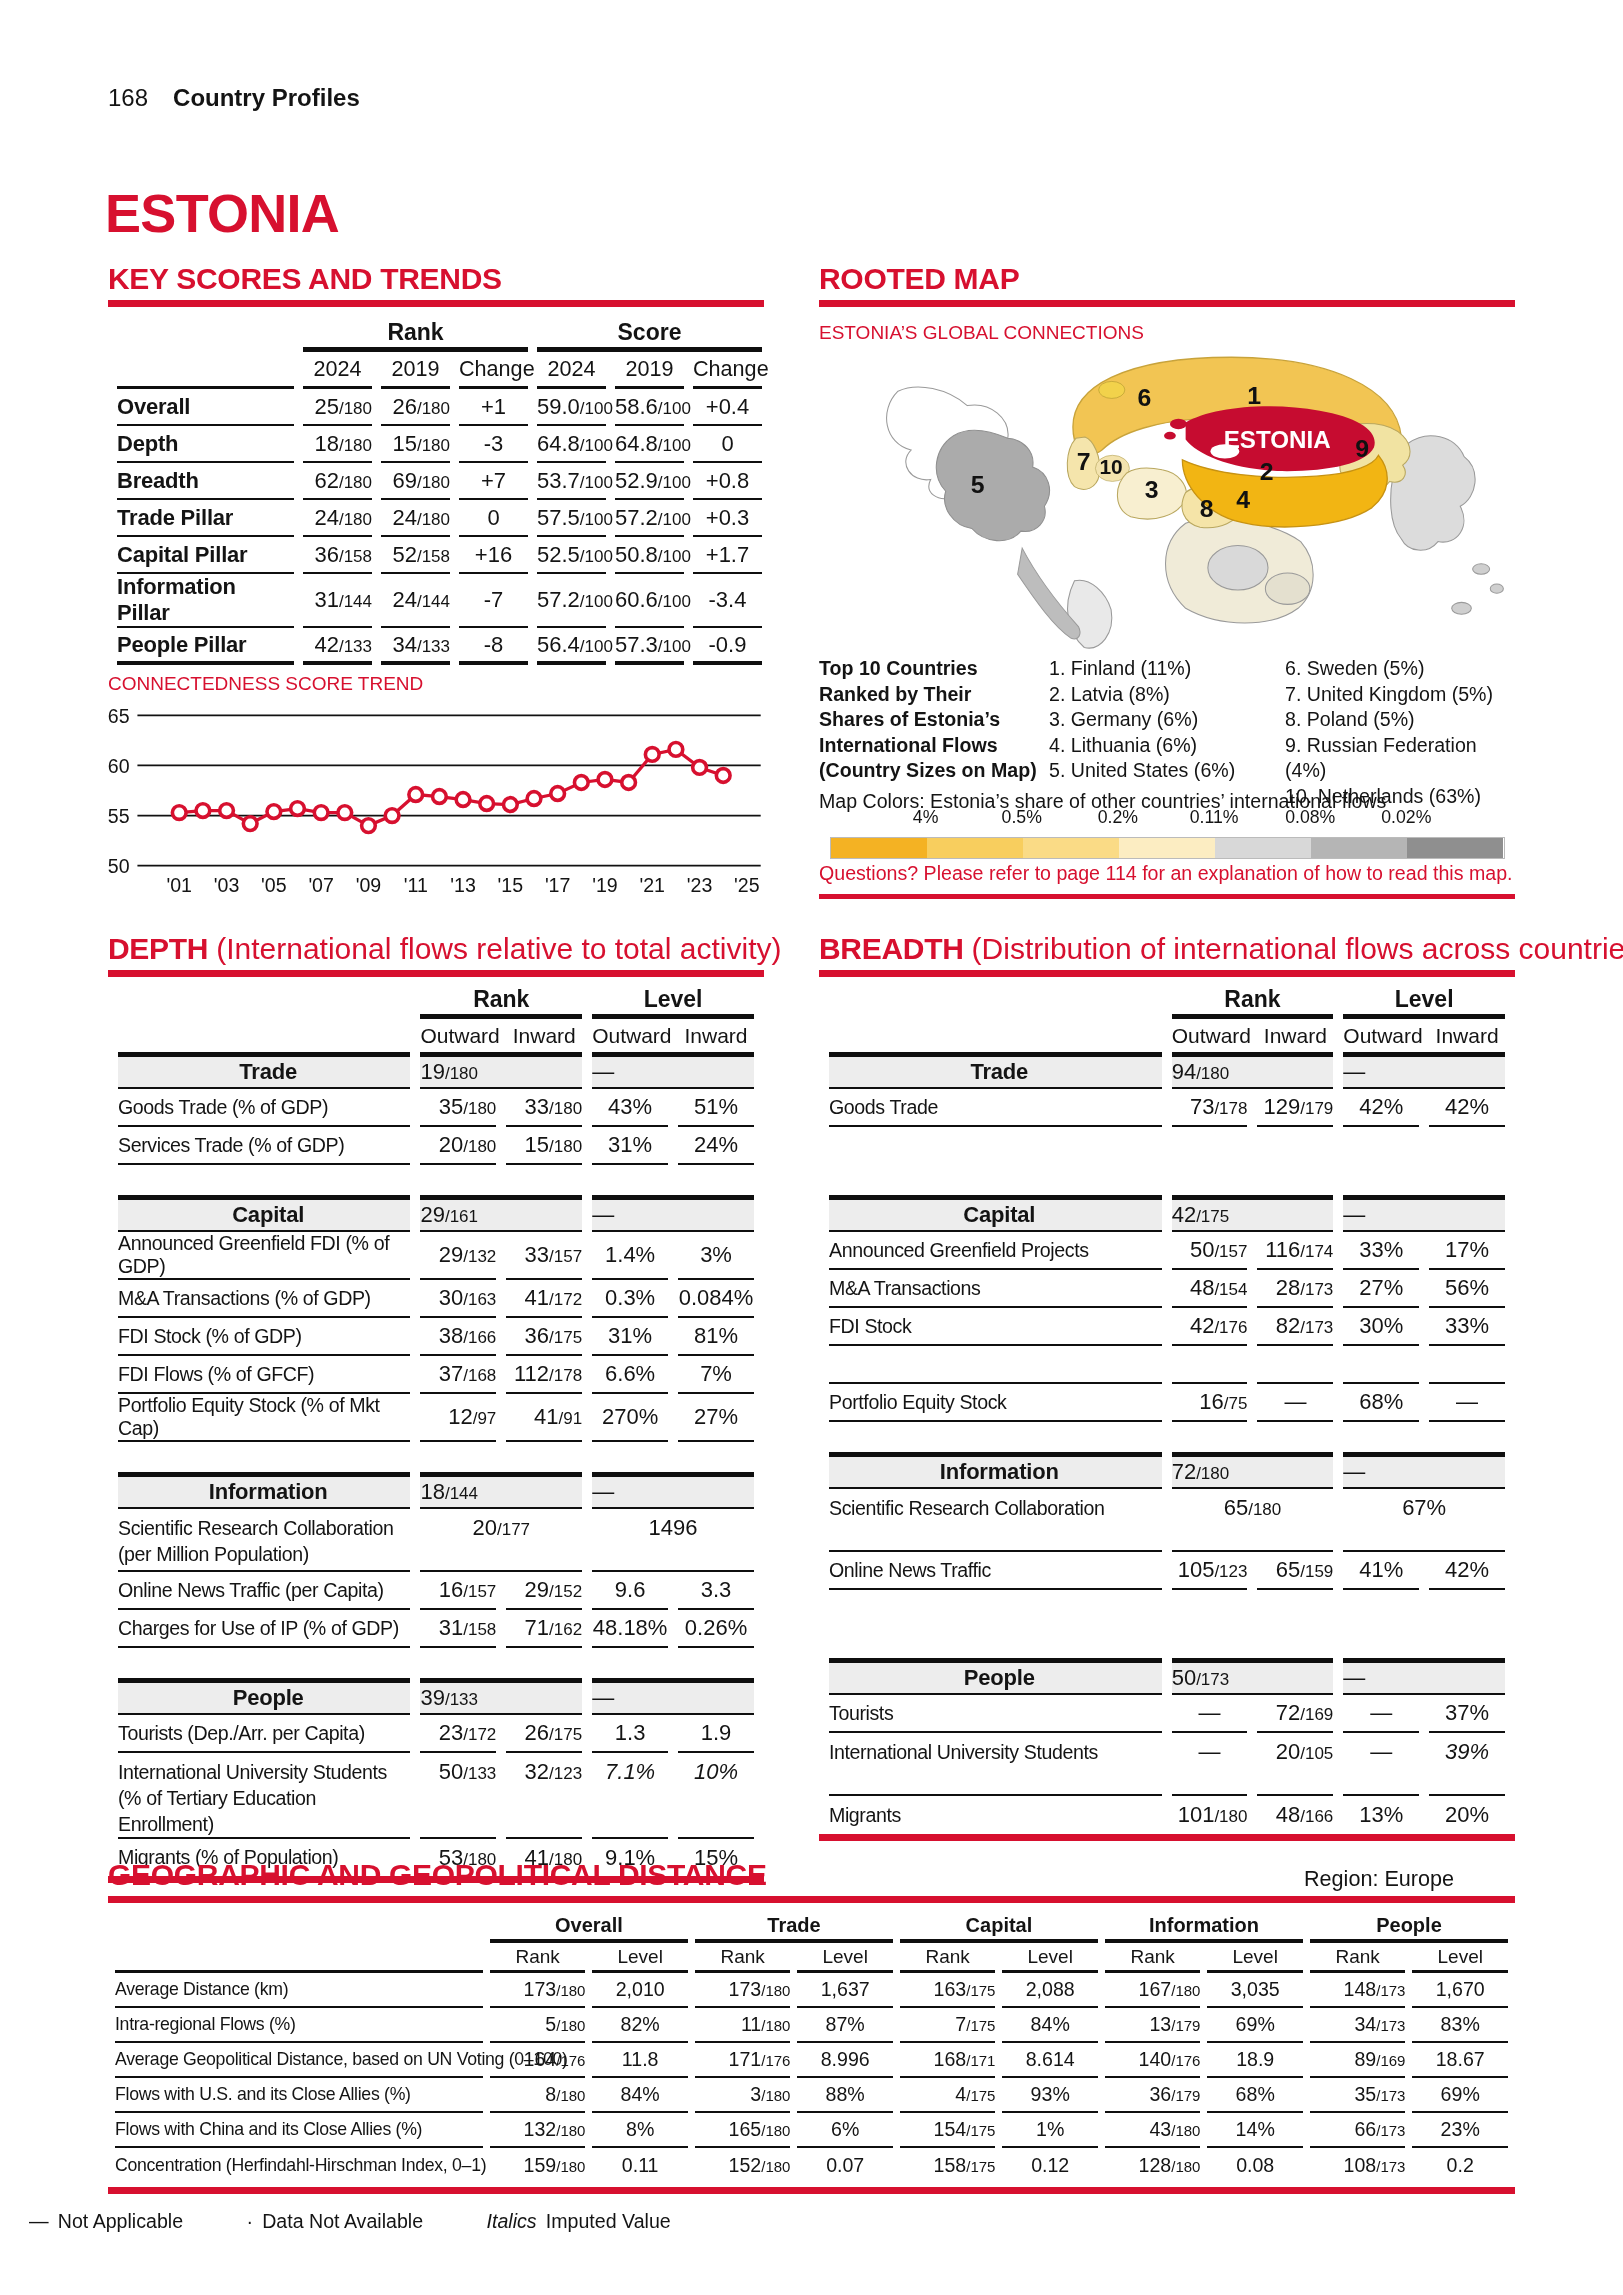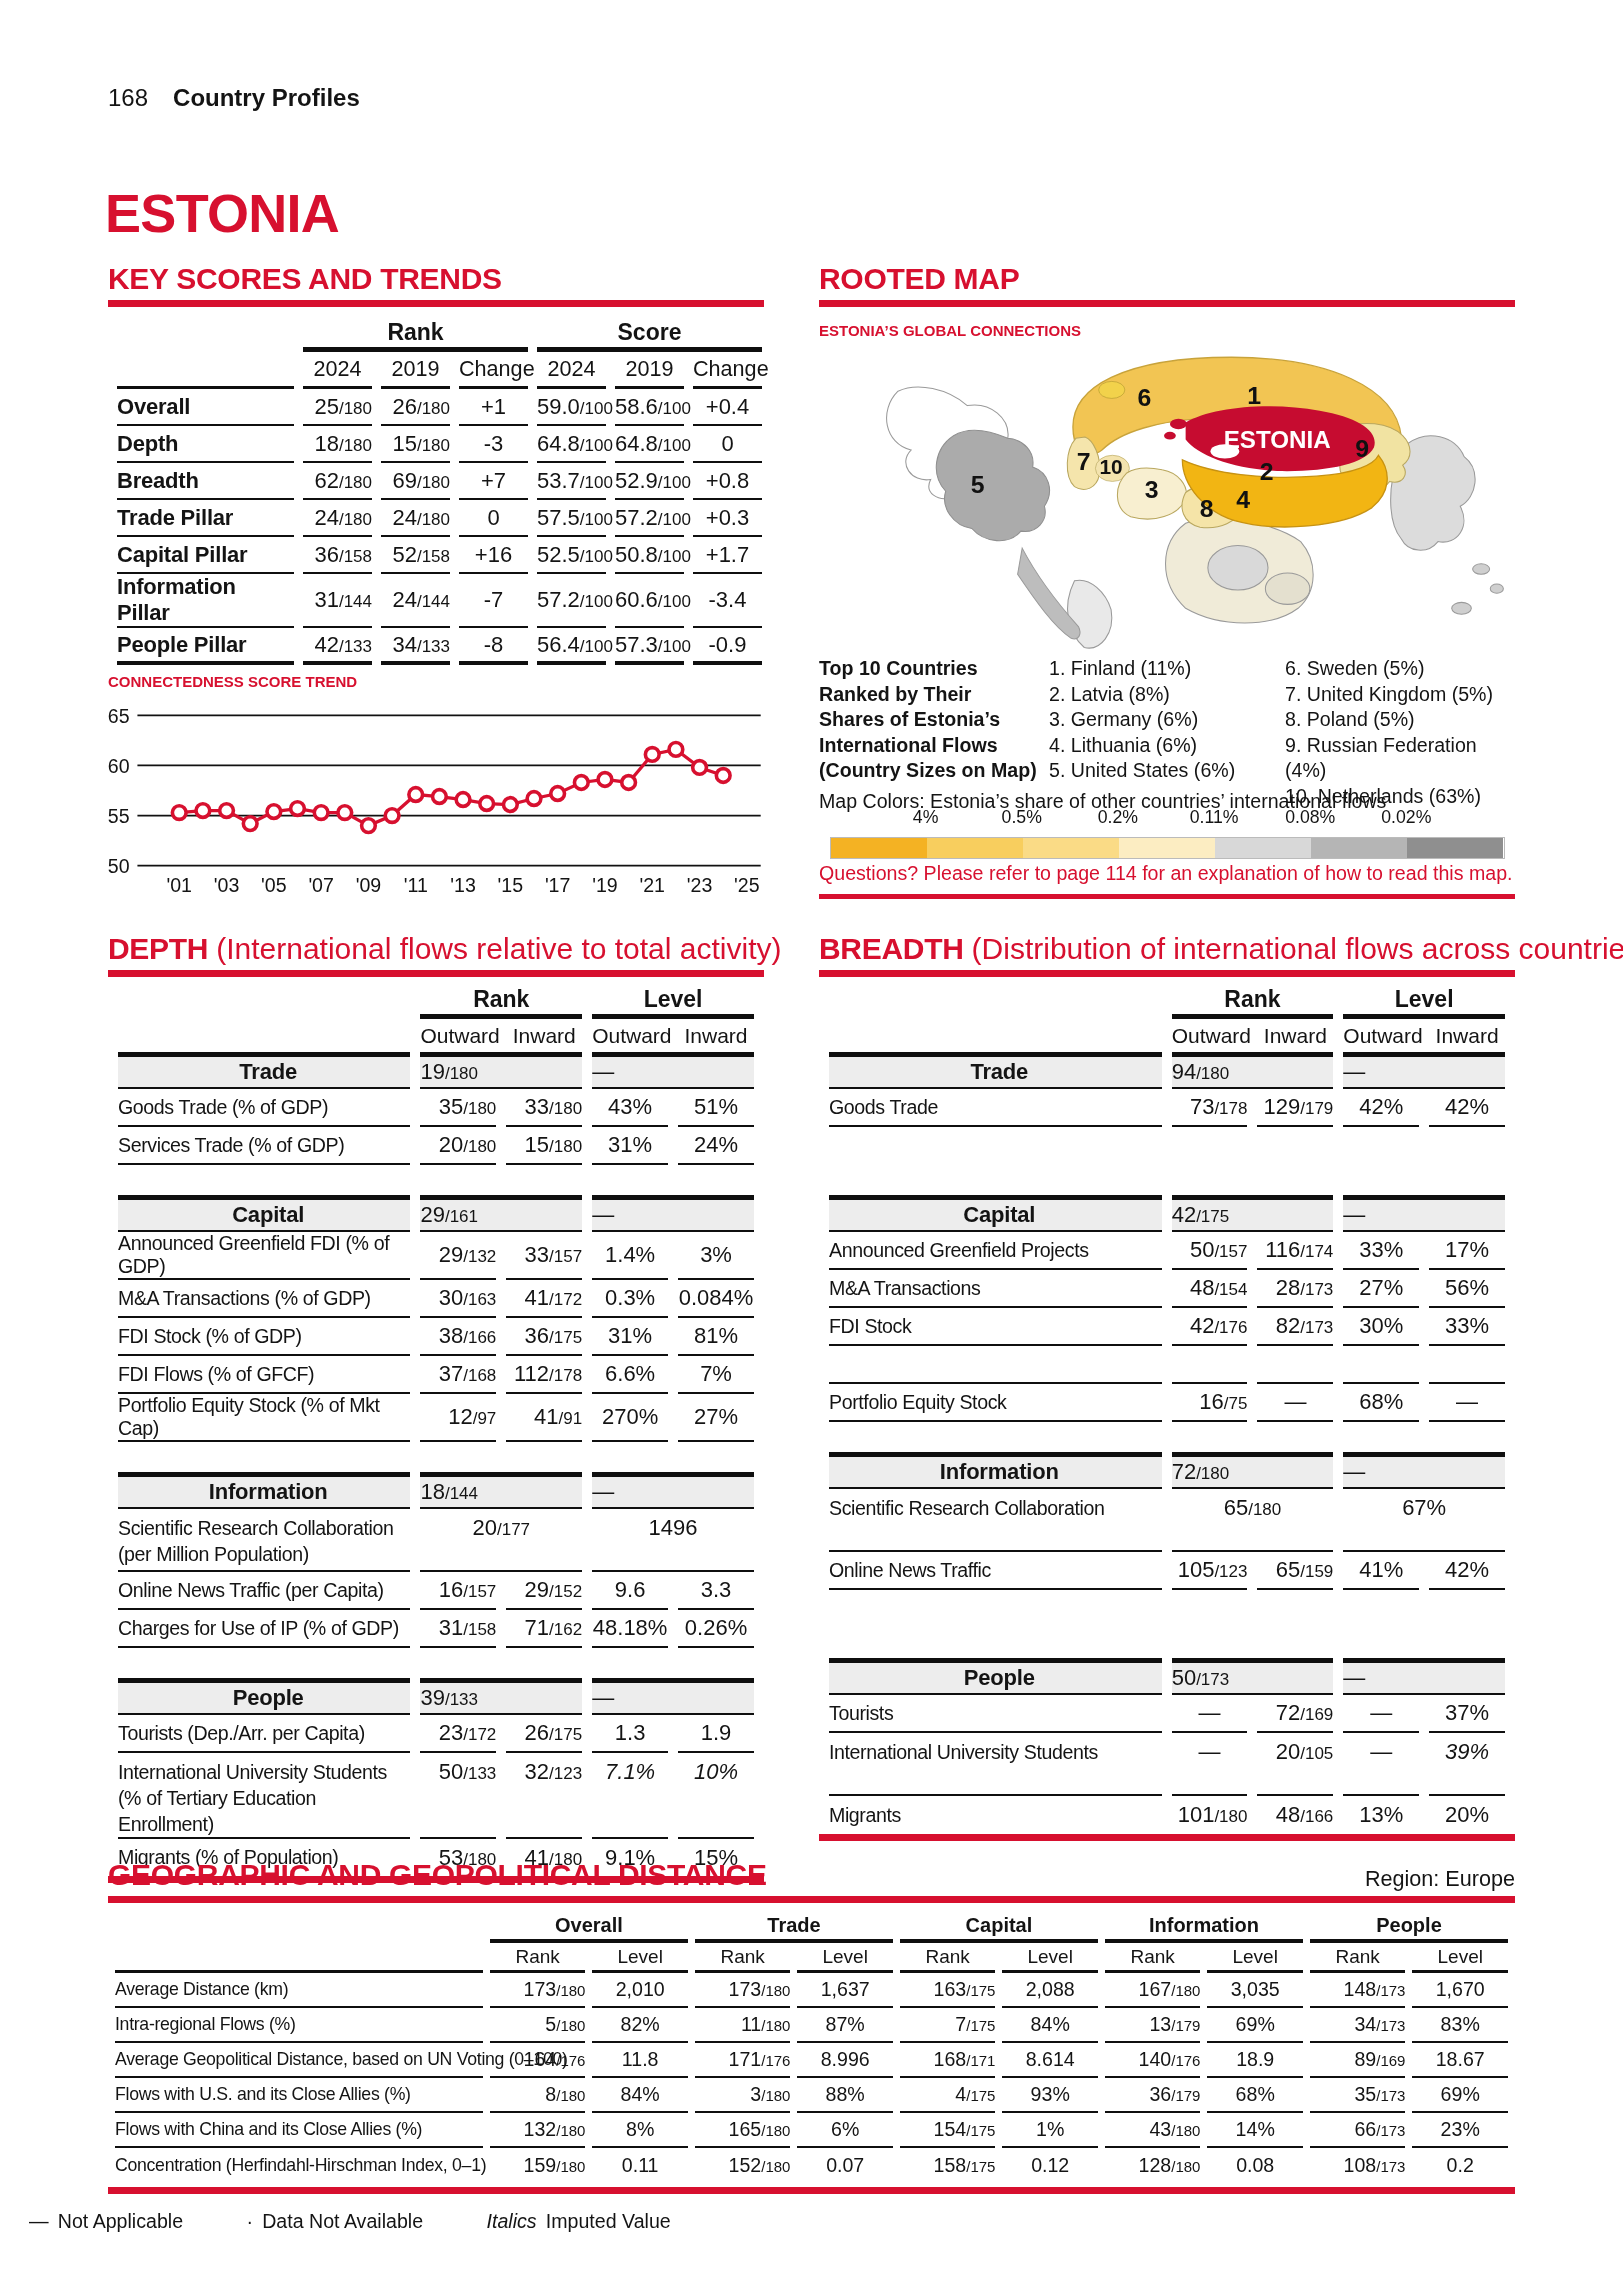--- a/index.html
+++ b/index.html
@@ -17,21 +17,21 @@
   .rule{background:var(--red);height:6.5px;}
   .redband{background:var(--red);height:7.2px;}
 
   
   .pagehead{font-size:24px;}
   .pagehead .num{font-weight:400;margin-right:25px;}
   .pagehead .t{font-weight:700;}
   .country{font-size:54px;font-weight:700;color:var(--red);letter-spacing:-0.7px;}
   .sec-title{font-size:30px;font-weight:700;color:var(--red);letter-spacing:-0.3px;white-space:nowrap;}
   .sec-title .sub{font-weight:400;font-size:30px;letter-spacing:0;}
-  .minor-title{font-size:15px;font-weight:700;color:var(--red);letter-spacing:0;}
+  .minor-title{font-size:19px;font-weight:400;color:var(--red);letter-spacing:0;}
 
   
   table{border-collapse:separate;table-layout:fixed;}
   th,td{padding:0;vertical-align:middle;font-weight:400;}
   th.lbl{text-align:left;font-weight:400;}
   .v{font-size:22px;}
   .den{font-size:17px;}
   .imp{font-style:italic;}
   .rk{text-align:right;}
   .ct{text-align:center;}
@@ -660,21 +660,21 @@
           <td class="rk"><span class="v">101</span><span class="den">/180</span></td>
           <td class="rk"><span class="v">48</span><span class="den">/166</span></td>
           <td class="ct"><span class="v">13%</span></td>
           <td class="ct"><span class="v">20%</span></td>
         </tr>
       </tbody>
   </table>
   <div class="abs redband" id="breadth-endrule" style="left: 819px; width: 696px; top: 1834px;"></div>
 
   <div class="abs sec-title" style="left:108px;top:1858px;">GEOGRAPHIC AND GEOPOLITICAL DISTANCE</div>
-  <div class="abs" style="left:1243px;top:1866px;width:272px;text-align:right;font-size:21.6px;">Region: Europe</div>
+  <div class="abs" style="left:1243px;top:1866px;width:272px;text-align:center;font-size:21.6px;">Region: Europe</div>
   <div class="abs rule" style="left:108px;top:1896px;width:1407px;"></div>
   <table class="geo abs" style="left:108px;top:1912px;">
     <colgroup>
         <col style="width:366px">
         <col span="10" style="width:95px">
       </colgroup>
     <thead>
       <tr class="gh" id="geo-groups">
           <th></th>
           <td class="bar" colspan="2">Overall</td>

